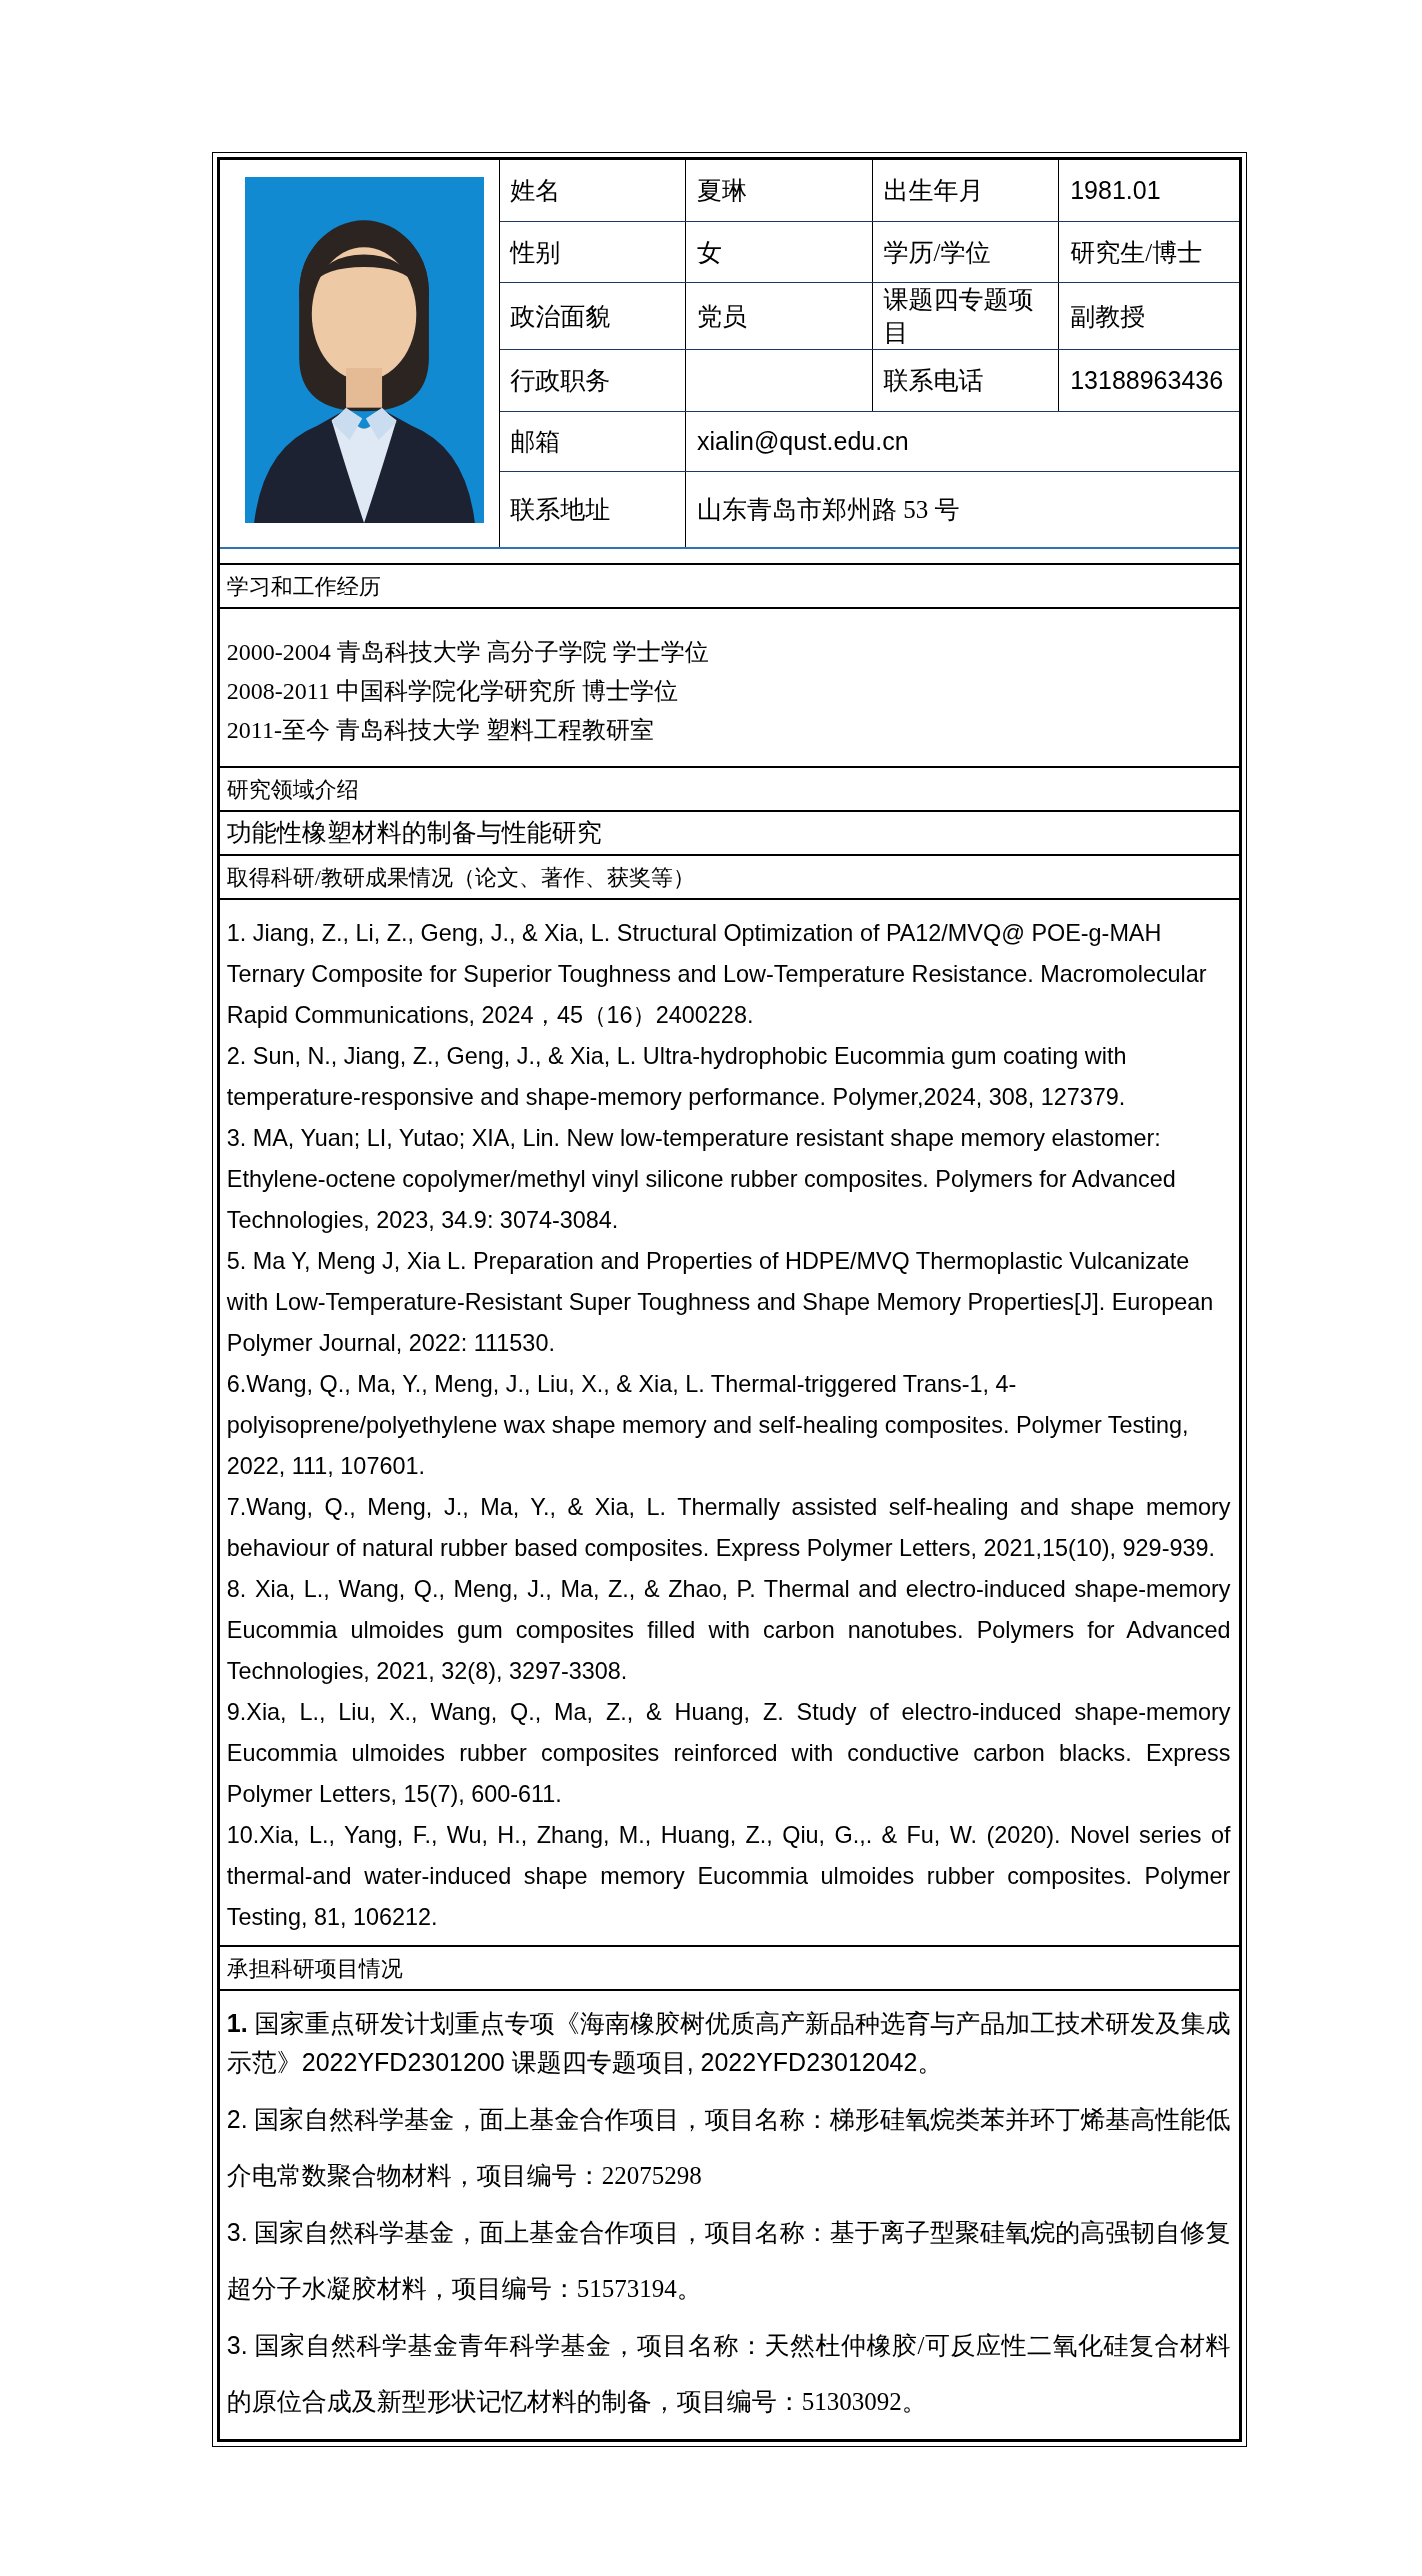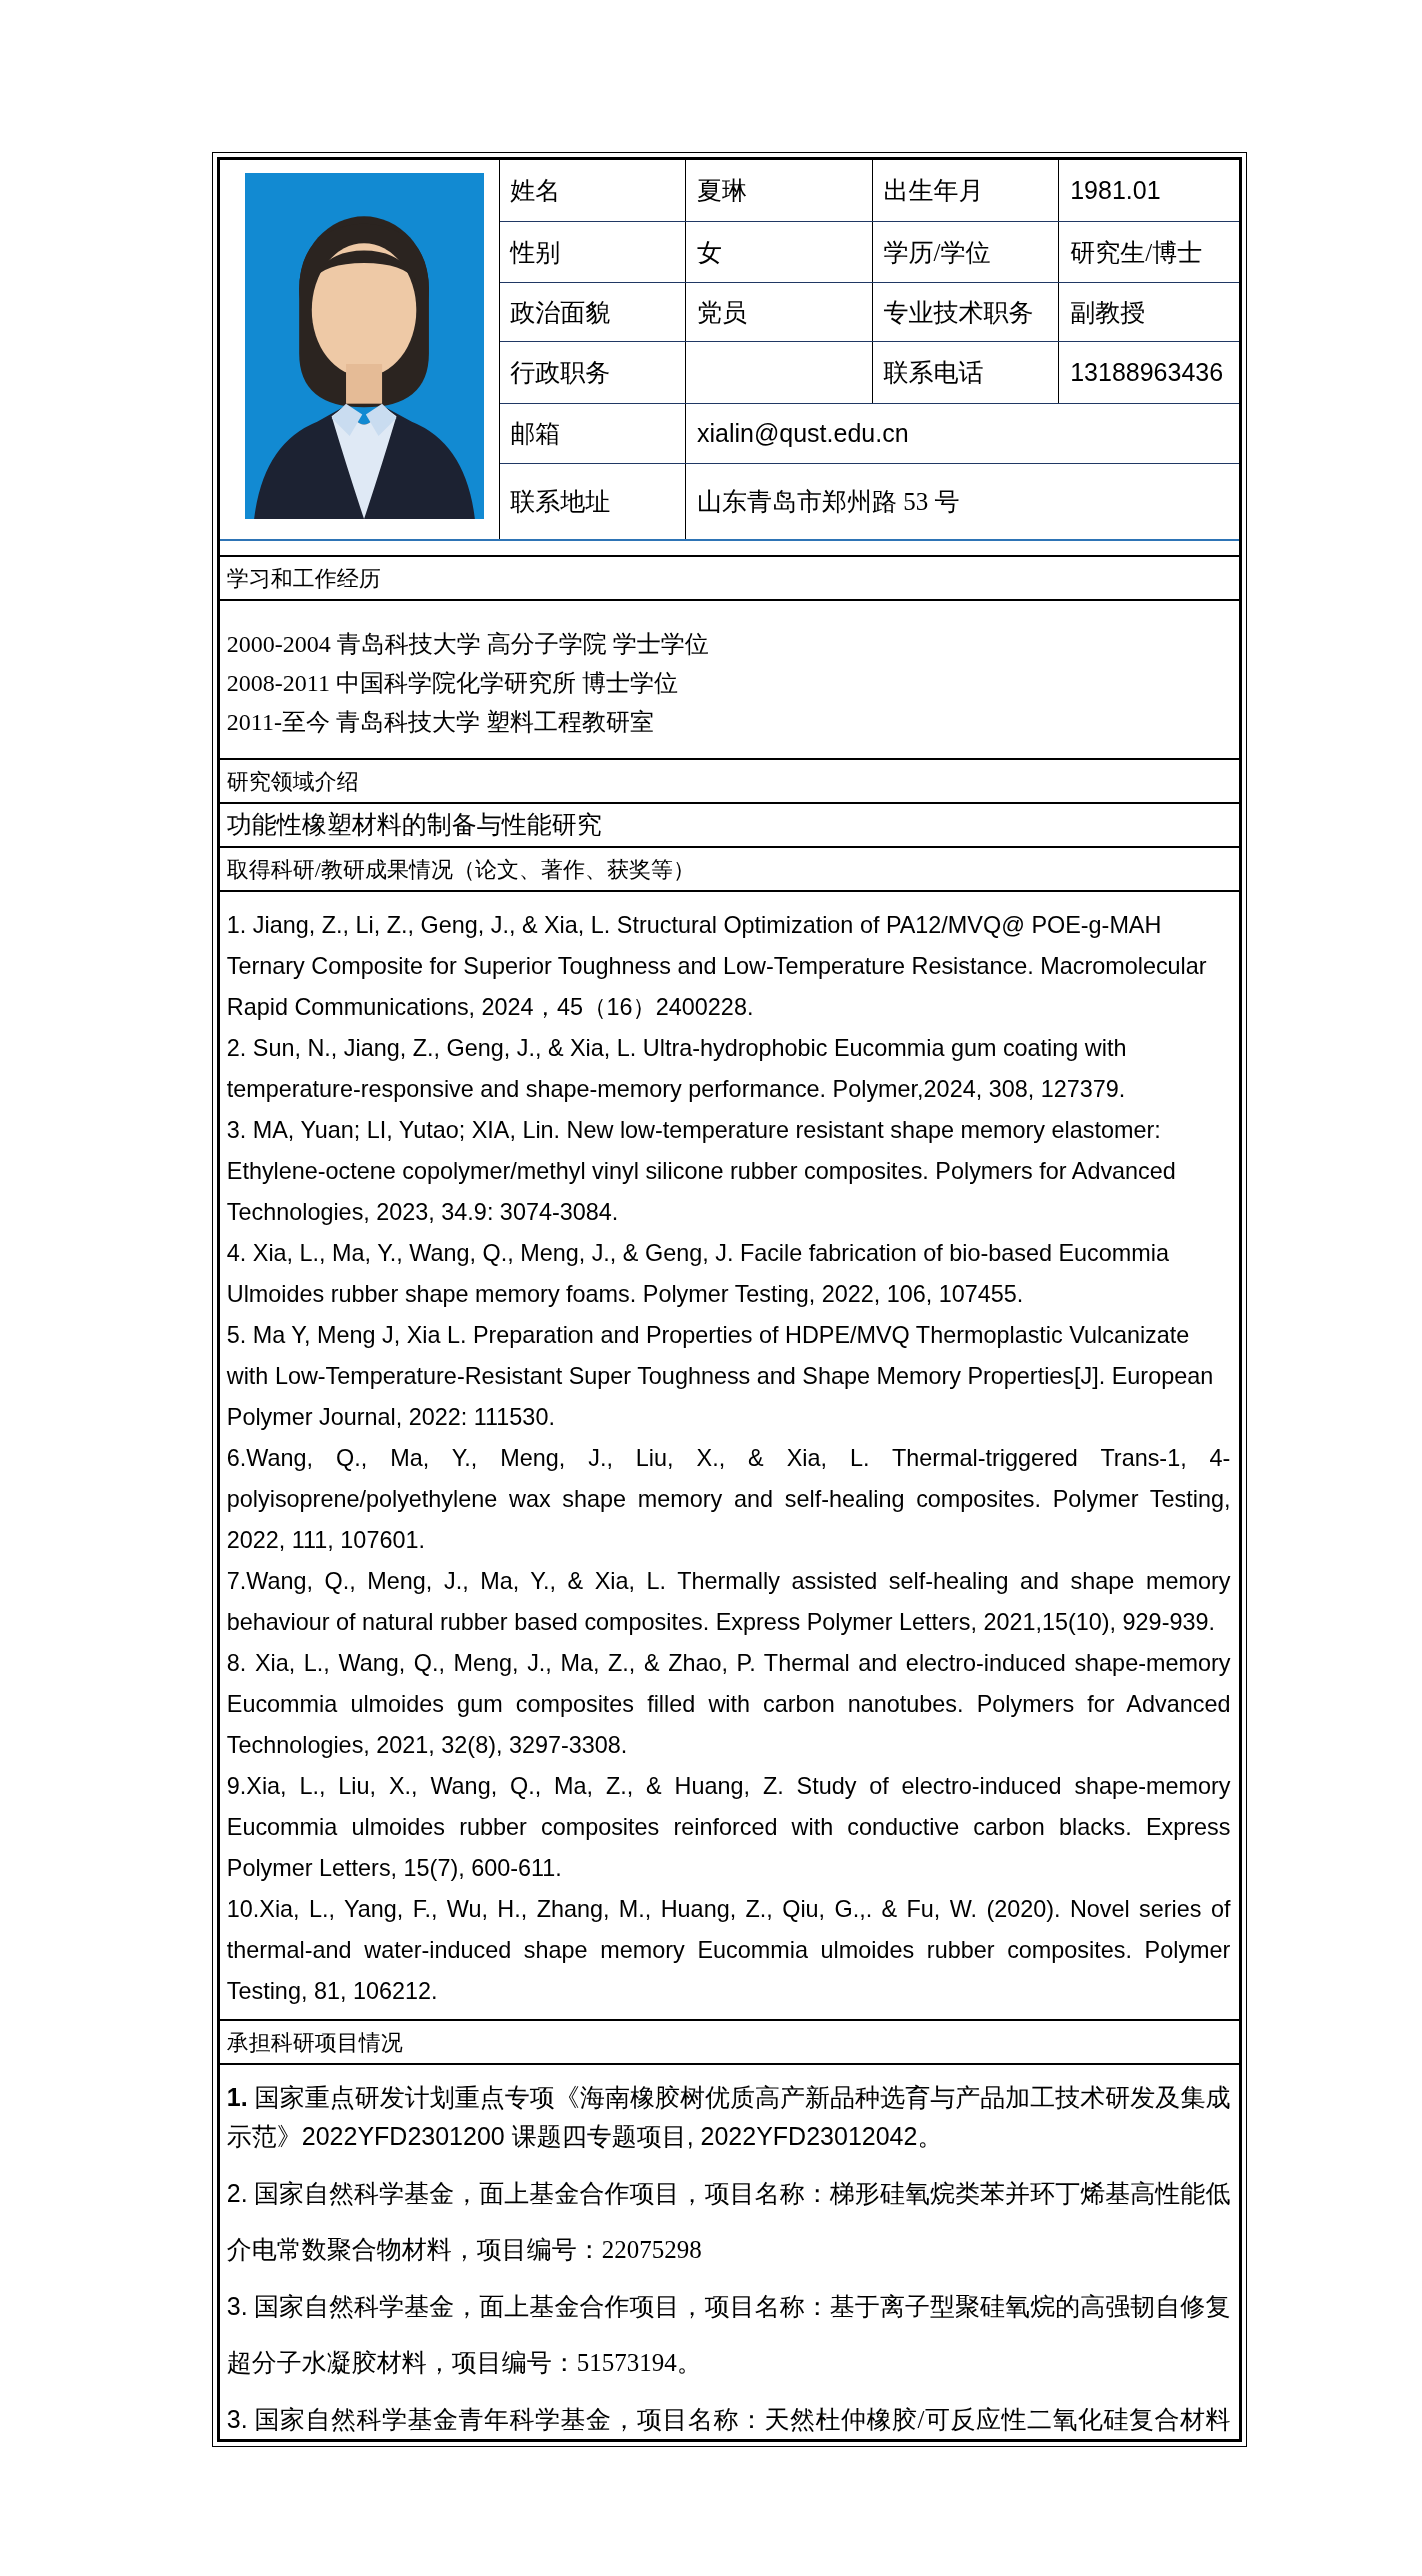--- a/index.html
+++ b/index.html
@@ -127,21 +127,21 @@
       </tr>
       <tr class="r2">
         <td>性别</td>
         <td>女</td>
         <td>学历/学位</td>
         <td>研究生/博士</td>
       </tr>
       <tr class="r3">
         <td>政治面貌</td>
         <td>党员</td>
-        <td>专业技术职务</td>
+        <td>课题四专题项目</td>
         <td>副教授</td>
       </tr>
       <tr class="r4">
         <td>行政职务</td>
         <td></td>
         <td>联系电话</td>
         <td class="val-latin">13188963436</td>
       </tr>
       <tr class="r5">
         <td>邮箱</td>
@@ -167,21 +167,20 @@
       <div class="sec-row sec-header">研究领域介绍</div>
 
       <div class="sec-row research-content">功能性橡塑材料的制备与性能研究</div>
 
       <div class="sec-row sec-header">取得科研/教研成果情况（论文、著作、获奖等）</div>
 
       <div class="sec-row pub-content">
         <div class="pub-item">1.  Jiang, Z., Li, Z., Geng, J., &amp; Xia, L. Structural Optimization of PA12/MVQ@ POE-g-MAH Ternary Composite for Superior Toughness and Low-Temperature Resistance. Macromolecular Rapid Communications, 2024，45（16）2400228.</div>
         <div class="pub-item">2.  Sun, N., Jiang, Z., Geng, J., &amp; Xia, L. Ultra-hydrophobic Eucommia gum coating with temperature-responsive and shape-memory performance. Polymer,2024, 308, 127379.</div>
         <div class="pub-item">3.  MA, Yuan; LI, Yutao; XIA, Lin. New low-temperature resistant shape memory elastomer: Ethylene-octene copolymer/methyl vinyl silicone rubber composites. Polymers for Advanced Technologies, 2023, 34.9: 3074-3084.</div>
-        <div class="pub-item">4. Xia, L., Ma, Y., Wang, Q., Meng, J., &amp; Geng, J. Facile fabrication of bio-based Eucommia Ulmoides rubber shape memory foams. Polymer Testing, 2022, 106, 107455.</div>
         <div class="pub-item">5. Ma Y, Meng J, Xia L. Preparation and Properties of HDPE/MVQ Thermoplastic Vulcanizate with Low-Temperature-Resistant Super Toughness and Shape Memory Properties[J]. European Polymer Journal, 2022: 111530.</div>
         <div class="pub-item">6.Wang, Q., Ma, Y., Meng, J., Liu, X., &amp; Xia, L. Thermal-triggered Trans-1, 4-polyisoprene/polyethylene wax shape memory and self-healing composites. Polymer Testing, 2022, 111, 107601.</div>
         <div class="pub-item">7.Wang, Q., Meng, J., Ma, Y., &amp; Xia, L. Thermally assisted self-healing and shape memory behaviour of natural rubber based composites. Express Polymer Letters, 2021,15(10), 929-939.</div>
         <div class="pub-item">8. Xia, L., Wang, Q., Meng, J., Ma, Z., &amp; Zhao, P. Thermal and electro-induced shape-memory Eucommia ulmoides gum composites filled with carbon nanotubes. Polymers for Advanced Technologies, 2021, 32(8), 3297-3308.</div>
         <div class="pub-item">9.Xia, L., Liu, X., Wang, Q., Ma, Z., &amp; Huang, Z. Study of electro-induced shape-memory Eucommia ulmoides rubber composites reinforced with conductive carbon blacks. Express Polymer Letters, 15(7), 600-611.</div>
         <div class="pub-item">10.Xia, L., Yang, F., Wu, H., Zhang, M., Huang, Z., Qiu, G.,. &amp; Fu, W. (2020). Novel series of thermal-and water-induced shape memory Eucommia ulmoides rubber composites. Polymer Testing, 81, 106212.</div>
       </div>
 
       <div class="sec-row sec-header">承担科研项目情况</div>
 

